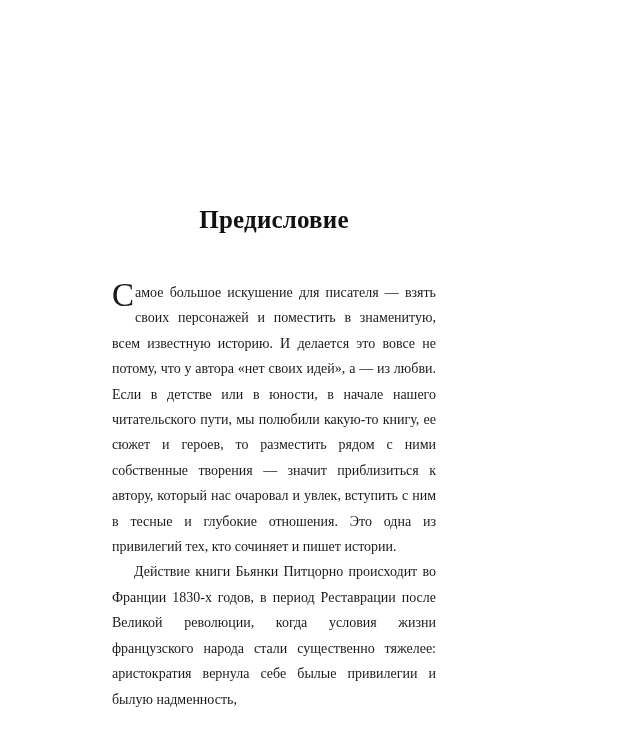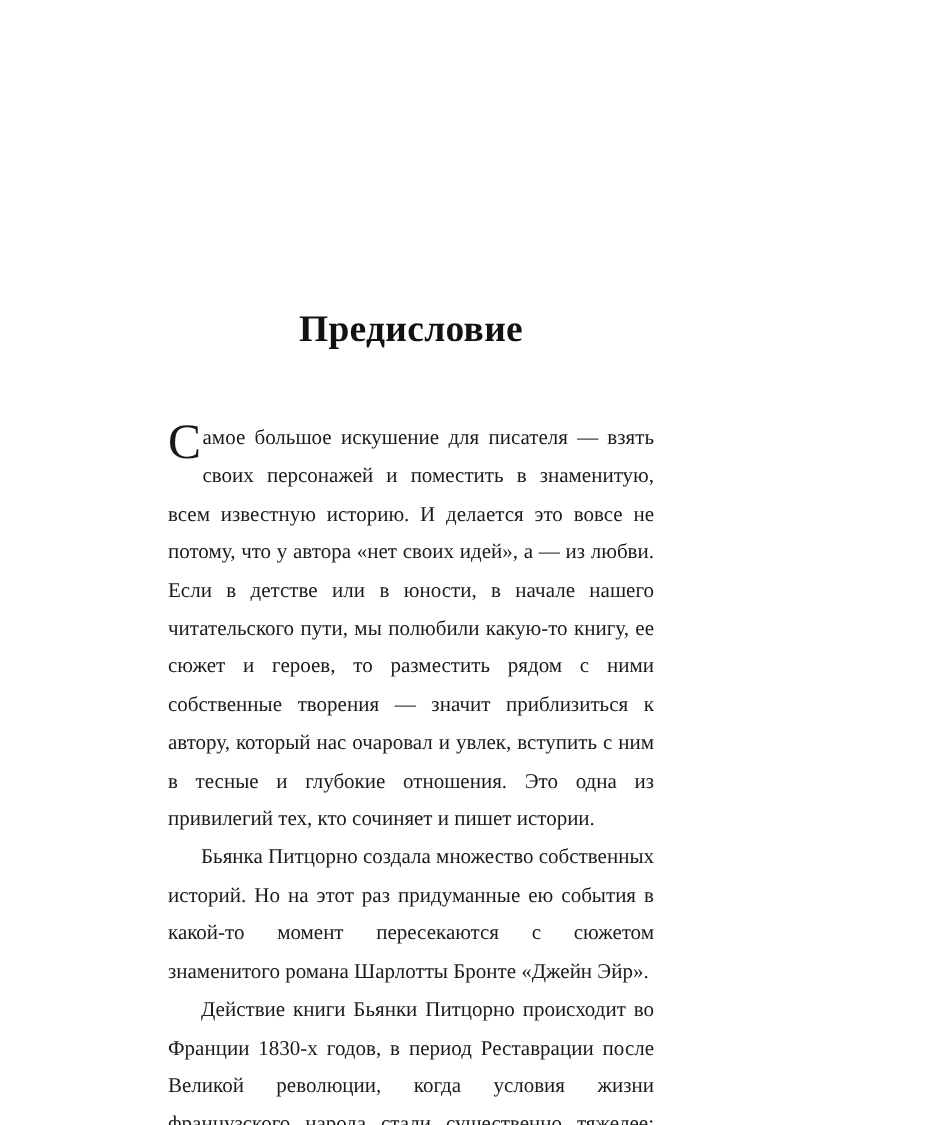--- a/index.html
+++ b/index.html
@@ -61,17 +61,16 @@
 </style>
 </head>
 <body>
 
 <div class="page">
 
   <h1 class="title">Предисловие</h1>
 
   <div class="body-text">
     <p class="para first">Самое большое искушение для писателя — взять своих персонажей и поместить в знаменитую, всем известную историю. И делается это вовсе не потому, что у автора «нет своих идей», а — из любви. Если в детстве или в юности, в начале нашего читательского пути, мы полюбили какую-то книгу, ее сюжет и героев, то разместить рядом с ними собственные творения — значит приблизиться к автору, который нас очаровал и увлек, вступить с ним в тесные и глубокие отношения. Это одна из привилегий тех, кто сочиняет и пишет истории.</p>
-    <p class="para">Бьянка Питцорно создала множество собственных историй. Но на этот раз придуманные ею события в какой-то момент пересекаются с сюжетом знаменитого романа Шарлотты Бронте «Джейн Эйр».</p>
     <p class="para">Действие книги Бьянки Питцорно происходит во Франции 1830-х годов, в период Реставрации после Великой революции, когда условия жизни французского народа стали существенно тяжелее: аристократия вернула себе былые привилегии и былую надменность,</p>
   </div>
 
 </div>
 
 </body></html>

